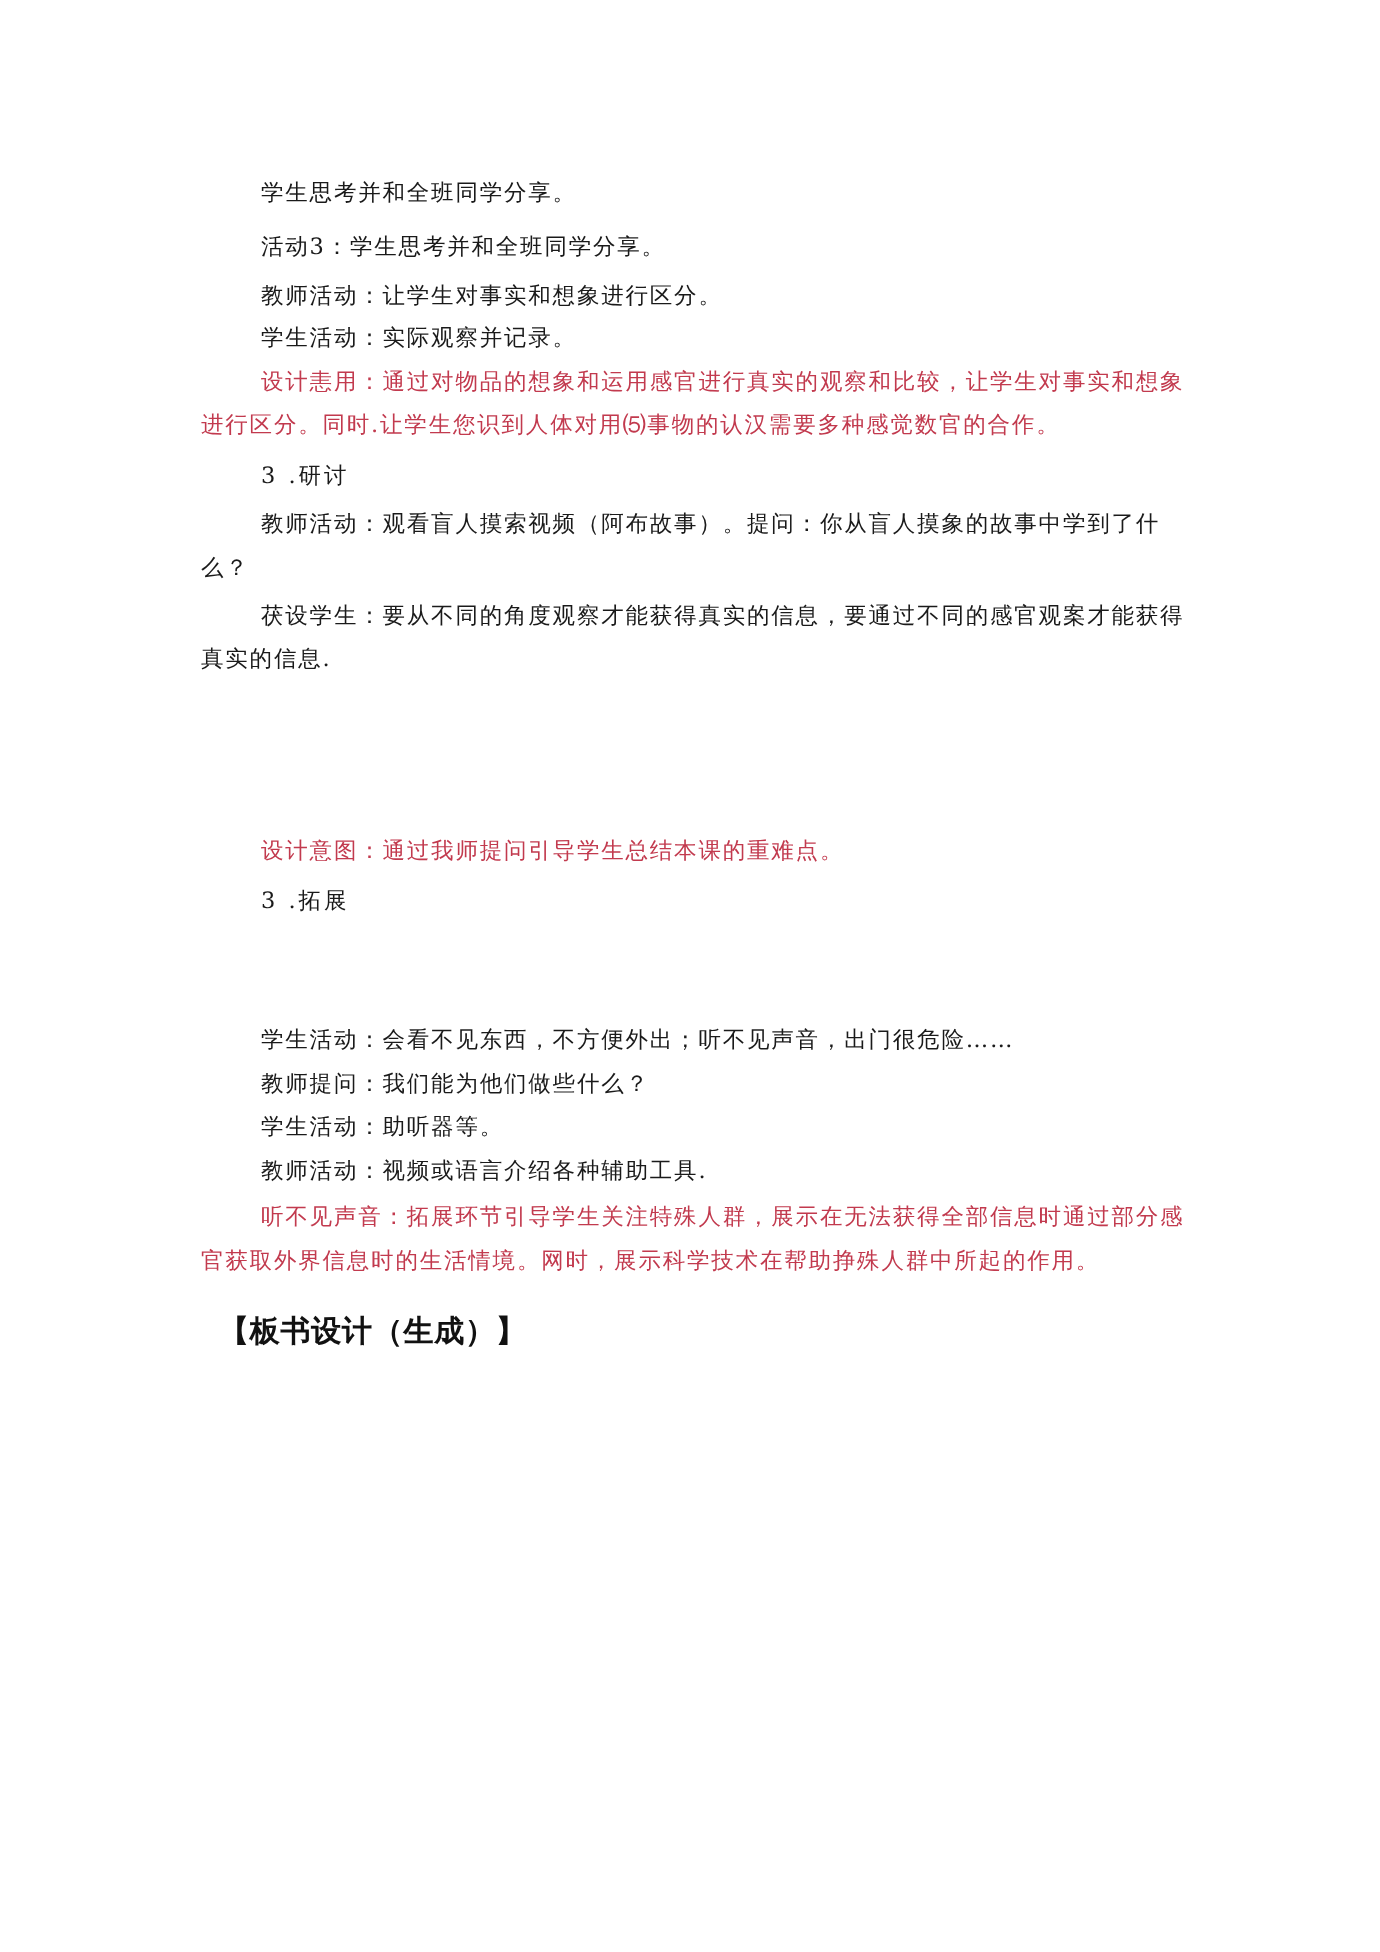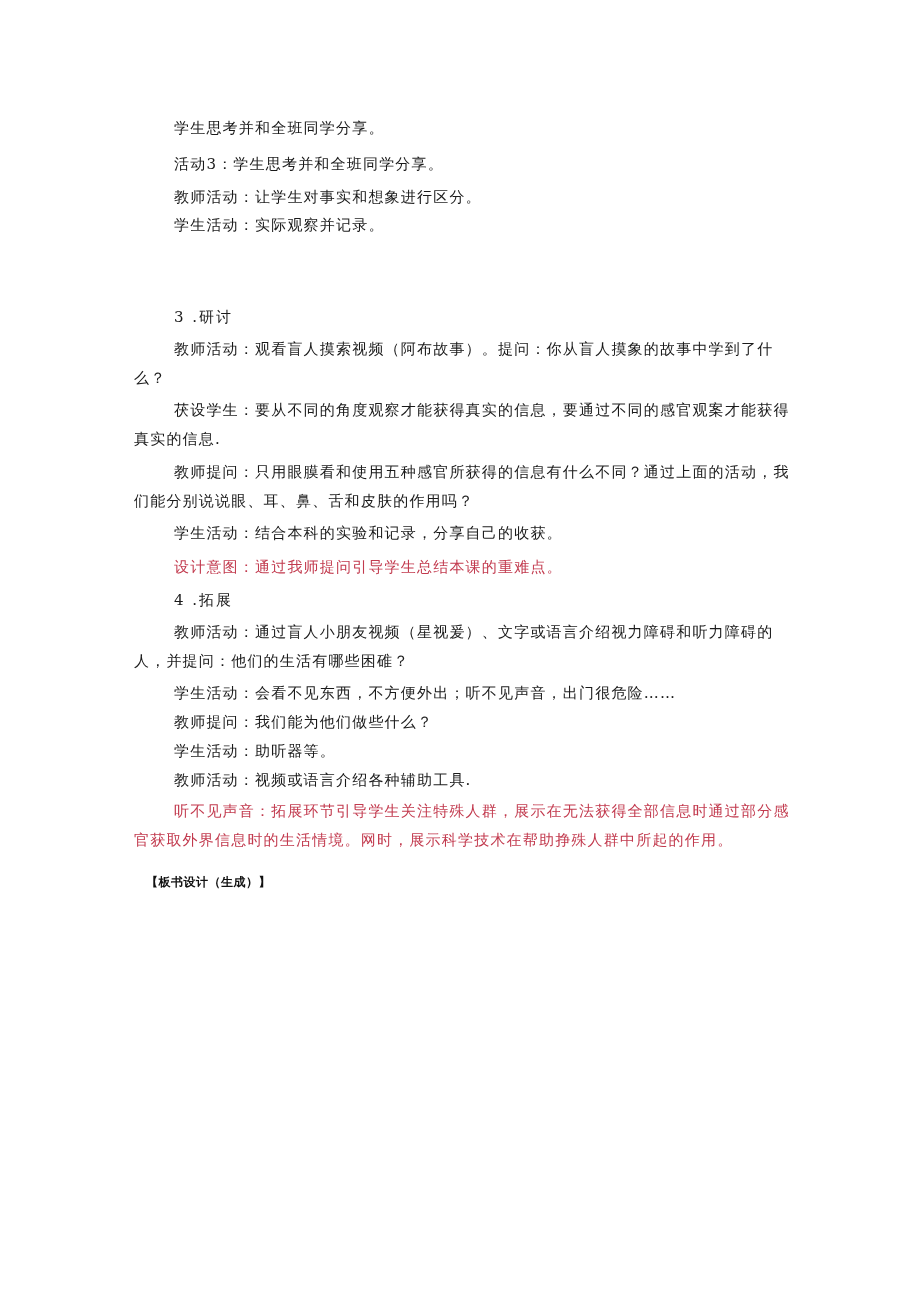--- a/index.html
+++ b/index.html
@@ -5,37 +5,35 @@
   html, body { margin: 0; padding: 0; background: #ffffff; }
   body { width: 920px; height: 1301px; position: relative; overflow: hidden;
          font-family: "DejaVu Serif", "Liberation Serif", serif; }
   .page { position: absolute; left: 0; top: 0; width: 920px; height: 1301px; background: #fff; }
   .p { position: absolute; left: 134px; width: 664px; font-size: 15px; line-height: 29px;
        color: #1a1a1a; letter-spacing: 1.2px; margin: 0; }
   .p.red { color: #c23a4e; }
   .indent { text-indent: 40px; }
   .heading-num { letter-spacing: 2px; }
   .board { position: absolute; left: 146px; top: 874px; font-family: "DejaVu Sans", "Liberation Sans", sans-serif;
-           font-size: 12px; font-weight: bold; color: #111; letter-spacing: 0.5px; }
+           font-size: 20px; font-weight: bold; color: #111; letter-spacing: 0.5px; }
 </style>
 </head>
 <body>
 
 <div class="page">
   <p class="p indent" style="top:114px">学生思考并和全班同学分享。</p>
   <p class="p indent" style="top:150px">活动3：学生思考并和全班同学分享。</p>
   <p class="p indent" style="top:183px">教师活动：让学生对事实和想象进行区分。</p>
   <p class="p indent" style="top:211px">学生活动：实际观察并记录。</p>
+  <p class="p indent red" style="top:240px">设计恚用：通过对物品的想象和运用感官进行真实的观察和比较，让学生对事实和想象进行区分。同时.让学生您识到人体对用⑸事物的认汉需要多种感觉数官的合作。</p>
   <p class="p indent heading-num" style="top:303px">3  .研讨</p>
   <p class="p indent" style="top:335px">教师活动：观看盲人摸索视频（阿布故事）。提问：你从盲人摸象的故事中学到了什么？</p>
   <p class="p indent" style="top:396px">茯设学生：要从不同的角度观察才能获得真实的信息，要通过不同的感官观案才能获得真实的信息.</p>
-  <p class="p indent" style="top:458px">教师提问：只用眼膜看和使用五种感官所获得的信息有什么不同？通过上面的活动，我们能分别说说眼、耳、鼻、舌和皮肤的作用吗？</p>
-  <p class="p indent" style="top:519px">学生活动：结合本科的实验和记录，分享自己的收获。</p>
   <p class="p indent red" style="top:553px">设计意图：通过我师提问引导学生总结本课的重难点。</p>
-  <p class="p indent heading-num" style="top:586px">4  .拓展</p>
-  <p class="p indent" style="top:618px">教师活动：通过盲人小朋友视频（星视爰）、文字或语言介绍视力障碍和听力障碍的人，并提问：他们的生活有哪些困碓？</p>
+  <p class="p indent heading-num" style="top:586px">3  .拓展</p>
   <p class="p indent" style="top:708px">教师提问：我们能为他们做些什么？</p>
   <p class="p indent" style="top:679px">学生活动：会看不见东西，不方便外出；听不见声音，出门很危险……</p>
   <p class="p indent" style="top:737px">学生活动：助听器等。</p>
   <p class="p indent" style="top:766px">教师活动：视频或语言介绍各种辅助工具.</p>
   <p class="p indent red" style="top:797px">听不见声音：拓展环节引导学生关注特殊人群，展示在无法获得全部信息时通过部分感官获取外界信息时的生活情境。网时，展示科学技术在帮助挣殊人群中所起的作用。</p>
   <div class="board">【板书设计（生成）】</div>
 </div>
 
 </body></html>

